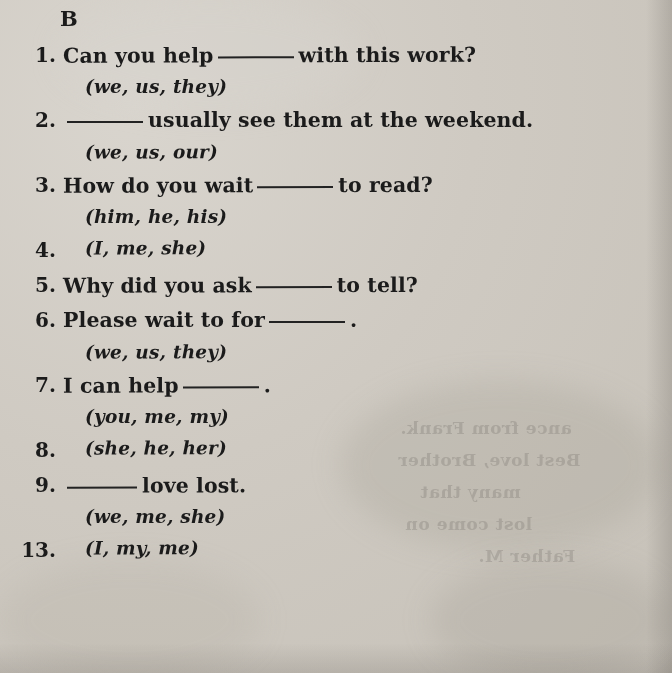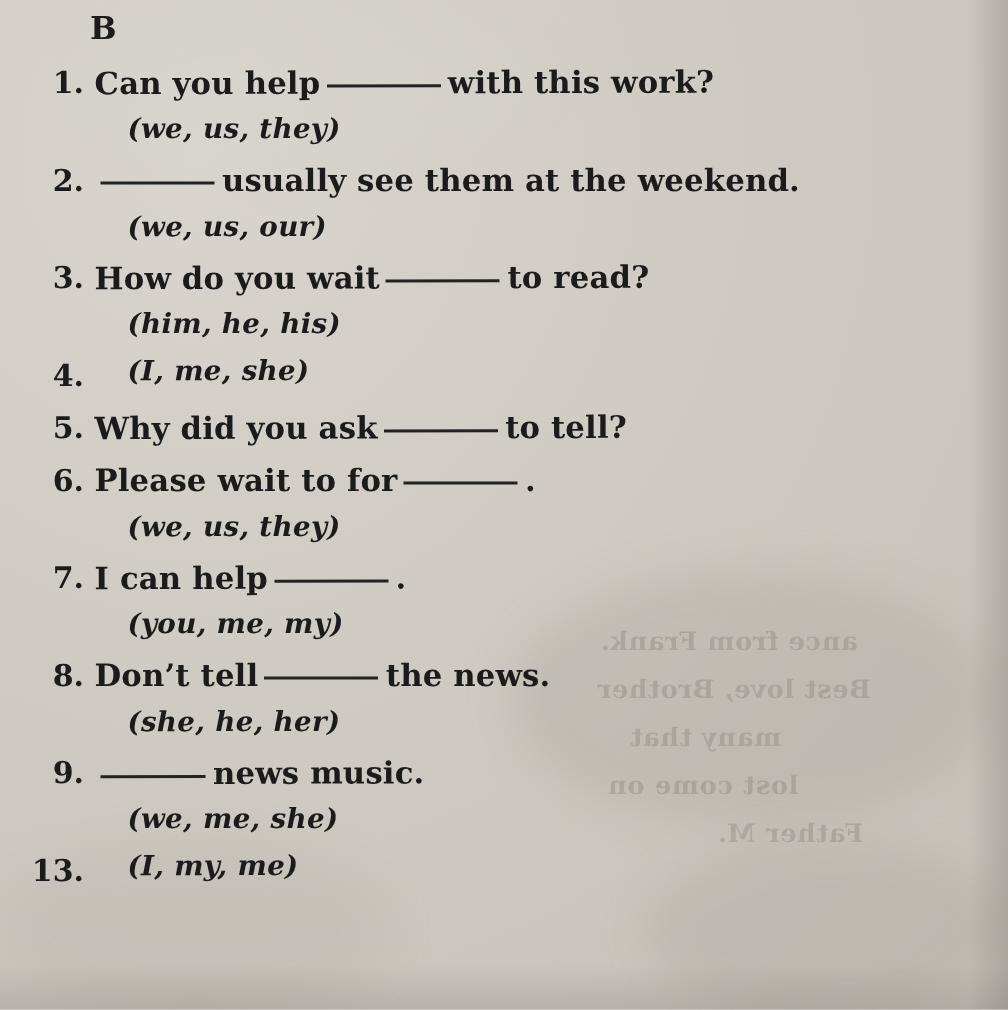--- a/index.html
+++ b/index.html
@@ -211,32 +211,29 @@
           <div class="sentence">
             <span>I can help</span><span class="blank"></span><span>.</span>
           </div>
           <div class="options">(you, me, my)</div>
         </div>
       </div>
 
       <div class="item">
         <div class="num">8.</div>
         <div class="body">
-          <div class="sentence">
-            <span>Don’t tell</span><span class="blank"></span><span>the news.</span>
-          </div>
           <div class="options">(she, he, her)</div>
         </div>
       </div>
 
       <div class="item">
         <div class="num">9.</div>
         <div class="body">
           <div class="sentence">
-            <span></span><span class="blank short"></span><span>news music.</span>
+            <span></span><span class="blank short"></span><span>love lost.</span>
           </div>
           <div class="options">(we, me, she)</div>
         </div>
       </div>
 
       <div class="item">
         <div class="num">13.</div>
         <div class="body">
           <div class="options">(I, my, me)</div>
         </div>

